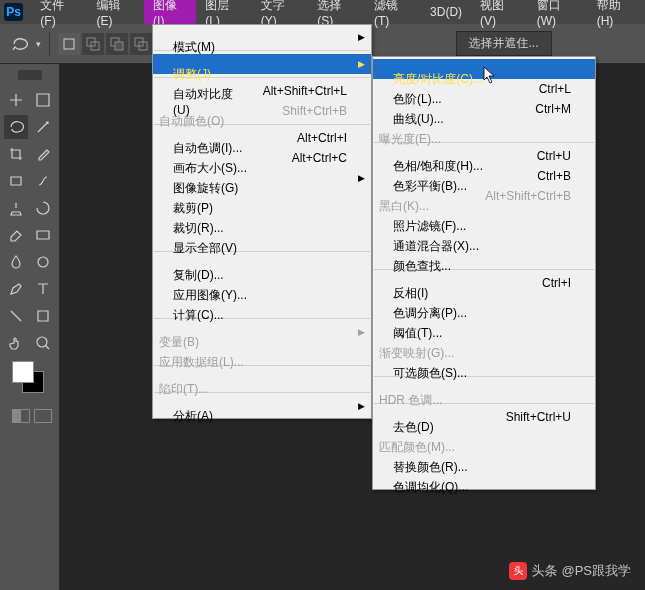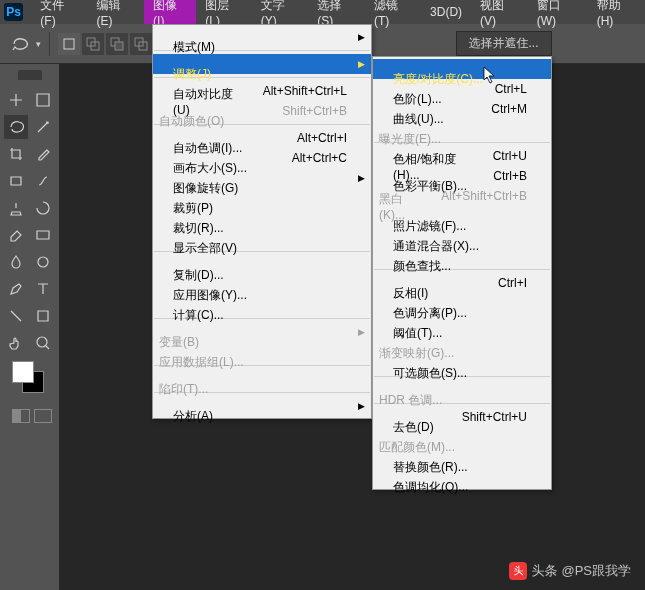--- a/index.html
+++ b/index.html
@@ -39,21 +39,21 @@
 .menu { position: absolute; background: #f0f0f0; border: 1px solid #979797; box-shadow: 2px 2px 4px rgba(0,0,0,0.3); font-size: 12px; color: #000; padding: 2px 0; }
 .menu-row { height: 20px; display: flex; align-items: center; padding: 0 24px 0 20px; position: relative; cursor: default; }
 .menu-row.hi { background: #1e6fca; color: #fde047; }
 .menu-row.disabled { color: #a0a0a0; padding-left: 6px; }
 .menu-row .lbl { flex: 1; margin-top: 21px; }
 .menu-row .sc { margin-left: 20px; }
 .menu-row .arrow { position: absolute; right: 6px; font-size: 9px; }
 .menu-div { height: 1px; background: #d0d0d0; margin: 3px 1px; }
 
 .menu1 { top: 24px; left: 152px; width: 220px; }
-.menu2 { top: 56px; left: 372px; width: 180px; }
+.menu2 { top: 56px; left: 372px; width: 224px; }
 
 .cursor { position: absolute; top: 66px; left: 483px; pointer-events: none; }
 .cursor svg { width: 14px; height: 18px; }
 
 .watermark { position: absolute; bottom: 10px; right: 14px; color: #c0c0c0; font-size: 13px; display: flex; align-items: center; gap: 4px; }
 .watermark .logo { width: 18px; height: 18px; background: #ef3838; border-radius: 4px; display: flex; align-items: center; justify-content: center; color: #fff; font-size: 10px; }
 </style>
 </head>
 <body>
 

